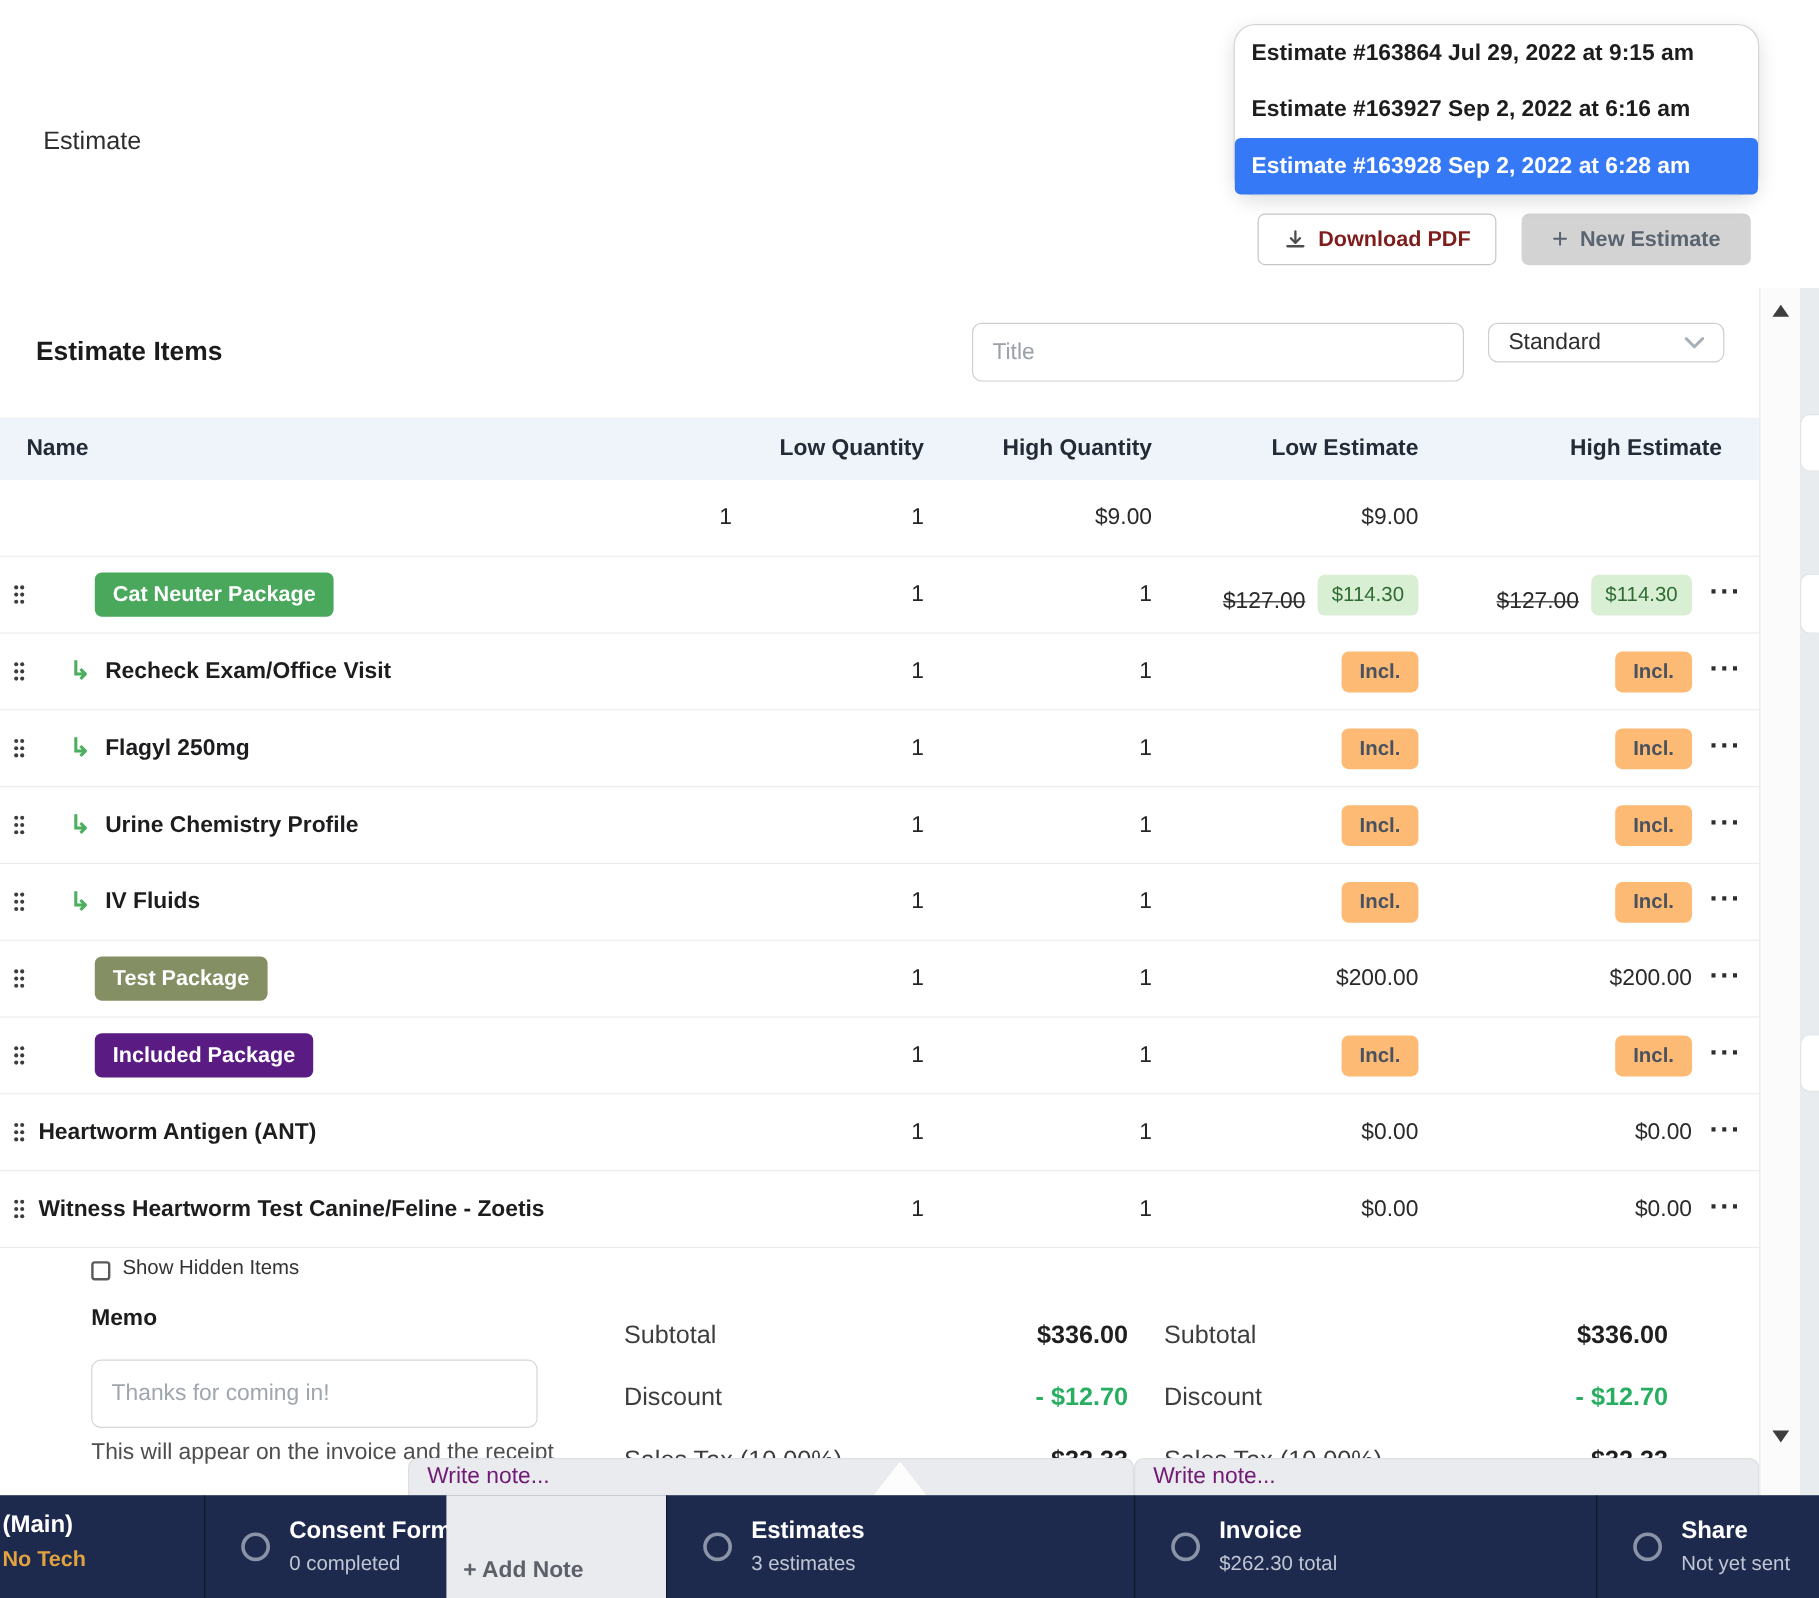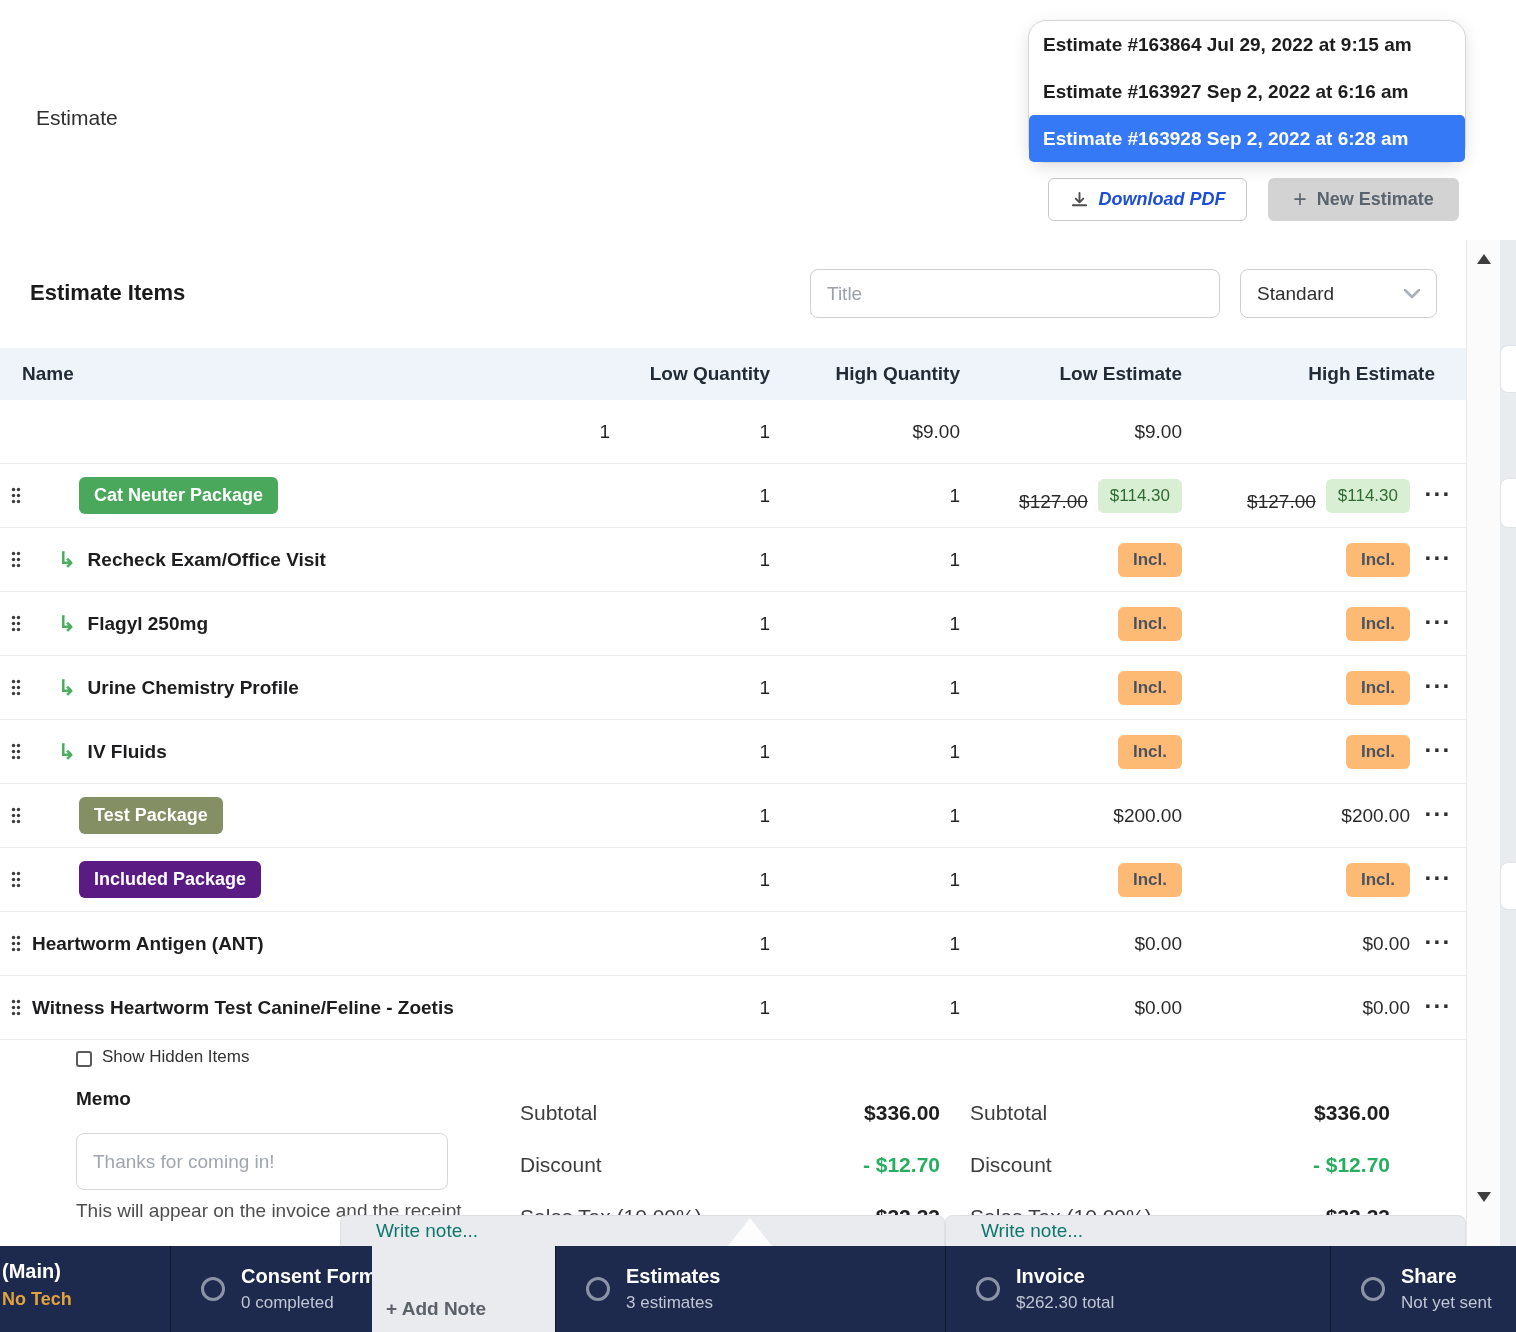--- a/index.html
+++ b/index.html
@@ -8,31 +8,31 @@
 
   
   .page-title{position:absolute;left:36px;top:106px;font-size:21px;color:#2e2e2e;}
   .version-list{position:absolute;left:1028px;top:20px;width:436px;background:#fff;border:1px solid #d5d5d5;
     border-radius:18px;box-shadow:0 5px 16px rgba(0,0,0,0.12);z-index:40;}
   .version-item{height:47px;display:flex;align-items:center;padding:0 14px;font-size:19px;font-weight:600;color:#1d1d1d;cursor:pointer;}
   .version-item.selected{background:#3579f6;color:#fff;border-radius:5px;}
   .header-buttons{position:absolute;top:178px;left:1048px;display:flex;gap:21px;z-index:5;}
   .btn{display:flex;align-items:center;justify-content:center;gap:10px;height:43px;border-radius:6px;
     font-size:18px;font-weight:600;cursor:pointer;border:none;font-family:inherit;}
-  .btn-pdf{width:199px;background:#fff;border:1px solid #c7c7c7;color:#1d4ed8;font-style:italic;}
+  .btn-pdf{width:199px;background:#fff;border:1px solid #c7c7c7;color:#7f1d1d;}
   .btn-new{width:191px;background:#d3d3d3;color:#5a6370;}
   .btn-new .plus{font-size:23px;font-weight:400;line-height:1;}
 
   
   .main{position:absolute;left:0;top:240px;width:1466px;height:1092px;background:#fff;}
   .section-title{position:absolute;left:30px;top:40px;font-size:22px;font-weight:600;color:#1b1b1b;}
   .title-input{position:absolute;left:810px;top:29px;width:410px;height:49px;border:1px solid #cfcfcf;border-radius:8px;
     font-size:19px;padding:0 16px;box-sizing:border-box;color:#333;font-family:inherit;outline:none;}
   .title-input::placeholder{color:#9aa1a8;}
-  .type-select{position:absolute;left:1240px;top:29px;width:197px;height:49px;border:1px solid #cfcfcf;border-radius:8px;
+  .type-select{position:absolute;left:1240px;top:29px;width:197px;height:33px;border:1px solid #cfcfcf;border-radius:8px;
     display:flex;align-items:center;justify-content:space-between;padding:0 16px;box-sizing:border-box;
     font-size:19px;color:#2f2f2f;cursor:pointer;background:#fff;}
 
   .table{position:absolute;left:0;top:108px;width:1466px;}
   .thead{display:grid;grid-template-columns:610px 160px 190px 222px 253px 31px;height:52px;align-items:center;
     background:#eef4f9;font-size:19px;font-weight:600;color:#222b36;}
   .hc-name{padding-left:22px;}
   .trow{display:grid;grid-template-columns:610px 160px 190px 222px 228px 56px;height:63px;align-items:center;
     border-bottom:1px solid #ededed;font-size:19px;color:#262626;}
   .cell-r{text-align:right;}
@@ -65,21 +65,21 @@
   #totals-g1{left:520px;}
   #totals-g2{left:970px;}
   .tline{display:flex;justify-content:space-between;align-items:center;height:30px;margin-bottom:22px;}
   .tlabel{font-size:21px;color:#3d3d3d;}
   .tvalue{font-size:21px;font-weight:700;color:#1f1f1f;}
   .tvalue.discount{color:#27ae60;}
 
   
   .note-strip{position:absolute;top:1215px;height:31px;background:#e9ebee;border:1px solid #dcdfe3;border-bottom:none;
     border-radius:8px 8px 0 0;box-sizing:border-box;z-index:20;display:flex;align-items:center;
-    padding-left:35px;font-size:19px;color:#0f766e;}
+    padding-left:15px;font-size:19px;color:#701a75;}
   .strip-1{left:340px;width:605px;}
   .strip-2{left:945px;width:521px;}
   .white-cover{position:absolute;left:0;top:1222px;width:340px;height:24px;background:#fff;z-index:20;}
   .notch{position:absolute;left:728px;top:1218px;width:0;height:0;border-left:22px solid transparent;
     border-right:22px solid transparent;border-bottom:28px solid #fdfdfd;z-index:22;}
   .add-note-panel{position:absolute;left:372px;top:1246px;width:183px;height:86px;background:#e9ebee;z-index:35;
     box-sizing:border-box;padding:52px 0 0 14px;font-size:19px;color:#5b6069;font-weight:600;cursor:pointer;}
 
   
   .bottom-bar{position:absolute;left:0;top:1246px;width:1516px;height:86px;background:#1e2a4d;display:flex;z-index:30;}

